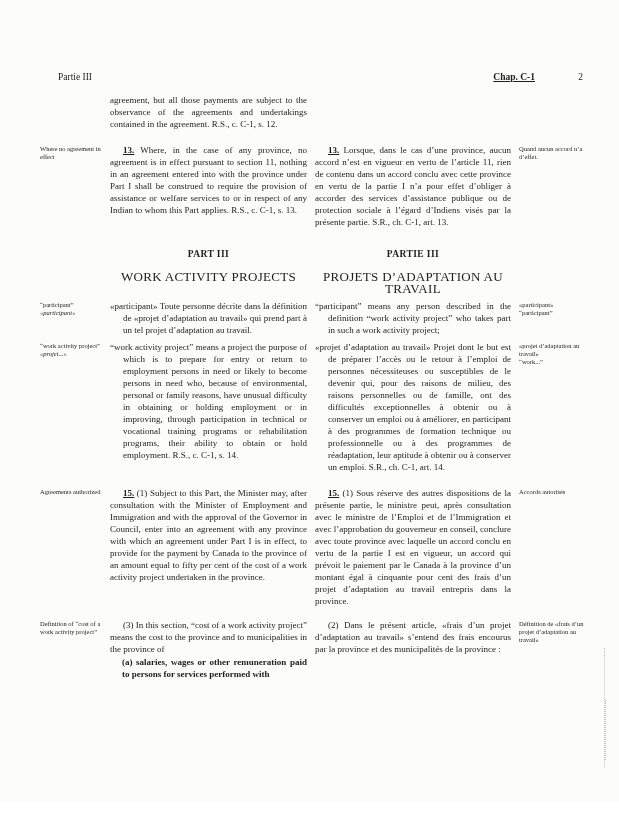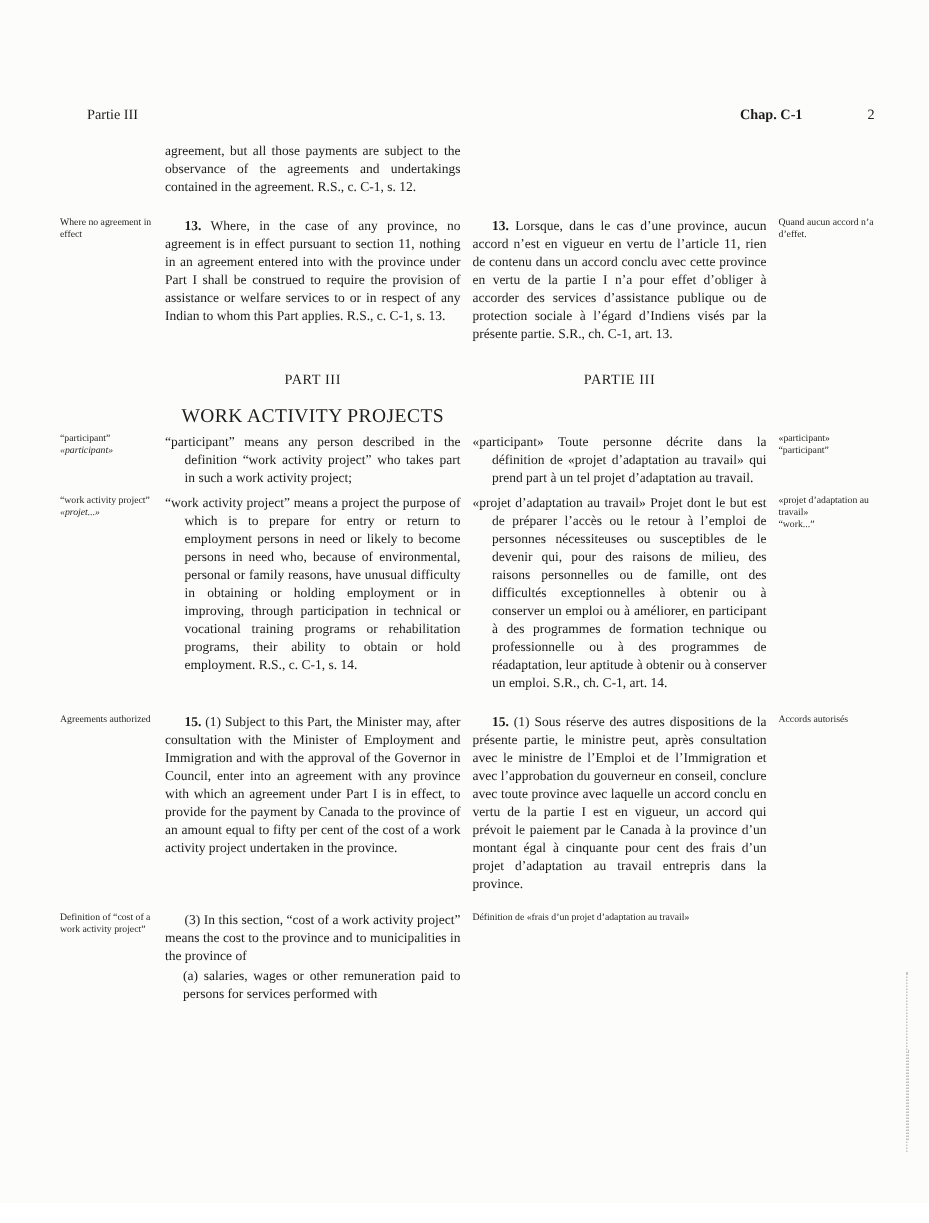--- a/index.html
+++ b/index.html
@@ -3,34 +3,34 @@
 <meta charset="utf-8">
 <style>
   html,body{margin:0;padding:0;}
   .page{
     width:619px;height:802px;background:#fcfcfa;position:relative;
     font-family:"Liberation Serif", serif;color:#1e1d1b;overflow:hidden;
   }
   .runhead{position:absolute;top:72px;left:0;right:0;height:14px;font-size:9.5px;}
   .h-part{position:absolute;left:58px;top:0;}
   .h-title{position:absolute;left:120px;right:140px;top:0;text-align:center;font-style:italic;}
-  .h-chap{position:absolute;right:84px;top:0;font-weight:bold;}
+  .h-chap{position:absolute;right:84px;top:0;font-weight:bold;text-decoration:underline;}
   .h-page{position:absolute;right:36px;top:0;}
   .content{position:absolute;top:88px;left:0;right:0;}
   .row{display:grid;grid-template-columns:62px 197px 196px 72px;column-gap:8px;padding-left:40px;}
   .note{font-size:6.5px;line-height:8px;padding-top:1px;}
   .note .it{font-style:italic;}
   .note-r{font-size:6.5px;line-height:8px;padding-top:1px;}
   .col{text-align:justify;}
   p{margin:0;font-size:9px;line-height:12px;}
   .ind{text-indent:13px;}
   .hang{padding-left:13px;text-indent:-13px;}
-  .sub{padding-left:12px;margin-top:1px;}
-  .num{font-weight:bold;}
-  .heading{text-align:center;font-size:9.5px;letter-spacing:.4px;font-weight:normal;}
+  .sub{padding-left:12px;margin-top:1px;font-weight:bold;}
+  .num{font-weight:bold;text-decoration:underline;}
+  .heading{text-align:center;font-size:9.5px;letter-spacing:.4px;font-weight:bold;}
   .subheading{text-align:center;font-size:13px;letter-spacing:.3px;margin-top:11px;font-weight:normal;}
   .mt6{margin-top:6px;}  .mt5{margin-top:5px;}
   .mt12{margin-top:12px;} .mt14{margin-top:14px;}
   .mt16{margin-top:16px;} .mt20{margin-top:20px;}
   .artifact{
     position:absolute;right:14px;top:648px;height:120px;width:0;
     border-left:1px dotted #b9b7b2;opacity:.8;
   }
   .artifact2{
     position:absolute;right:13px;top:700px;height:60px;width:0;
@@ -70,35 +70,36 @@
     </div>
 
     <div class="row mt20">
       <div class="note"></div>
       <div>
         <p class="heading">PART III</p>
         <p class="subheading">WORK ACTIVITY PROJECTS</p>
       </div>
       <div>
         <p class="heading">PARTIE III</p>
+        <p class="subheading">PROJETS D’ADAPTATION AU TRAVAIL</p>
       </div>
       <div class="note-r"></div>
     </div>
 
 
     <div class="row mt5">
       <div class="note">
         <span>“participant”</span><br>
         <span class="it">«participant»</span>
       </div>
       <div class="col">
-        <p class="hang">“participant” means any person described in the definition “work activity project” who takes part in such a work activity project;</p>
+        <p class="hang">«participant» Toute personne décrite dans la définition de «projet d’adaptation au travail» qui prend part à un tel projet d’adaptation au travail.</p>
       </div>
       <div class="col">
-        <p class="hang">«participant» Toute personne décrite dans la définition de «projet d’adaptation au travail» qui prend part à un tel projet d’adaptation au travail.</p>
+        <p class="hang">“participant” means any person described in the definition “work activity project” who takes part in such a work activity project;</p>
       </div>
       <div class="note-r">
         <span>«participant»</span><br>
         <span class="it">“participant”</span>
       </div>
     </div>
 
     <div class="row mt5">
       <div class="note">
         <span>“work activity project”</span><br>
@@ -126,20 +127,23 @@
       </div>
       <div class="note-r">Accords autorisés</div>
     </div>
 
     <div class="row mt12">
       <div class="note">Definition of “cost of a work activity project”</div>
       <div class="col">
         <p class="ind">(3) In this section, “cost of a work activity project” means the cost to the province and to municipalities in the province of</p>
         <p class="sub">(a) salaries, wages or other remuneration paid to persons for services performed with</p>
       </div>
+      <div class="col">
+        <p class="ind">(2) Dans le présent article, «frais d’un projet d’adaptation au travail» s’entend des frais encourus par la province et des municipalités de la province :</p>
+      </div>
       <div class="note-r">Définition de «frais d’un projet d’adaptation au travail»</div>
     </div>
 
   </div>
 
   <div class="artifact"></div>
   <div class="artifact2"></div>
 </div>
 
 </body></html>

